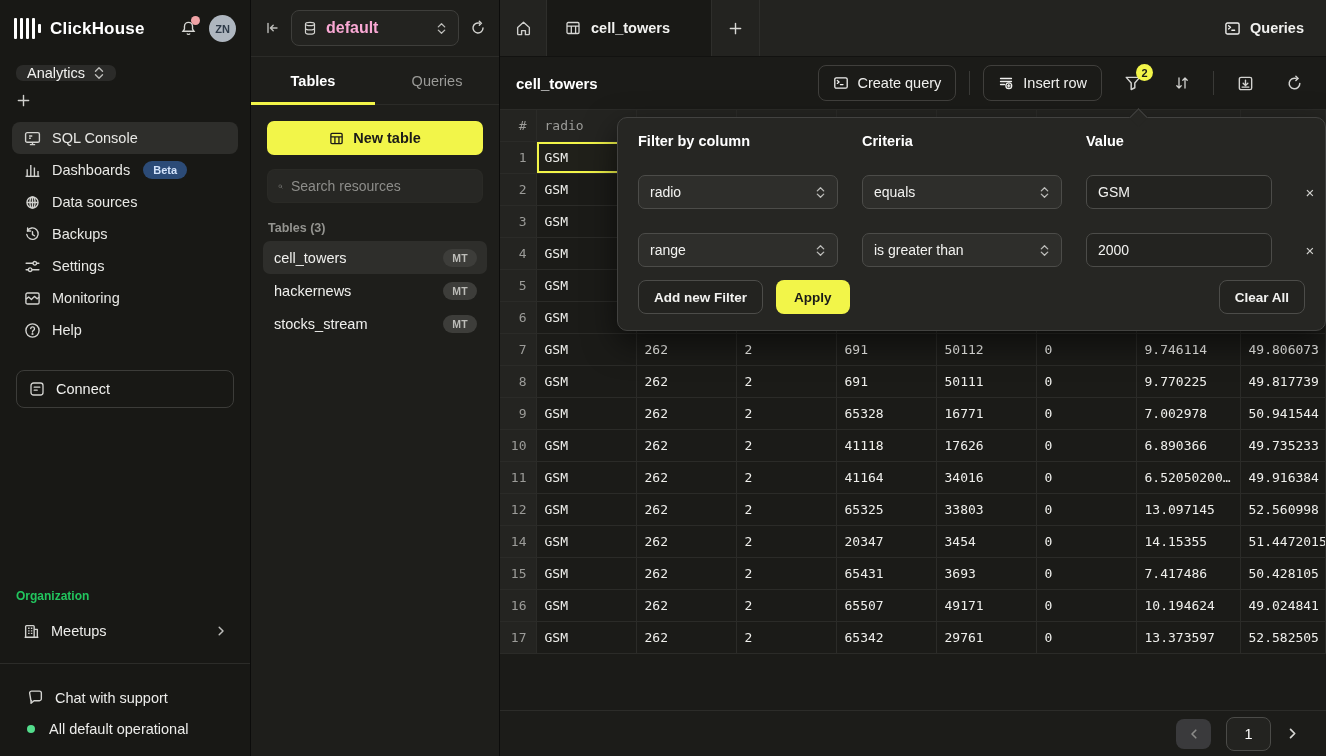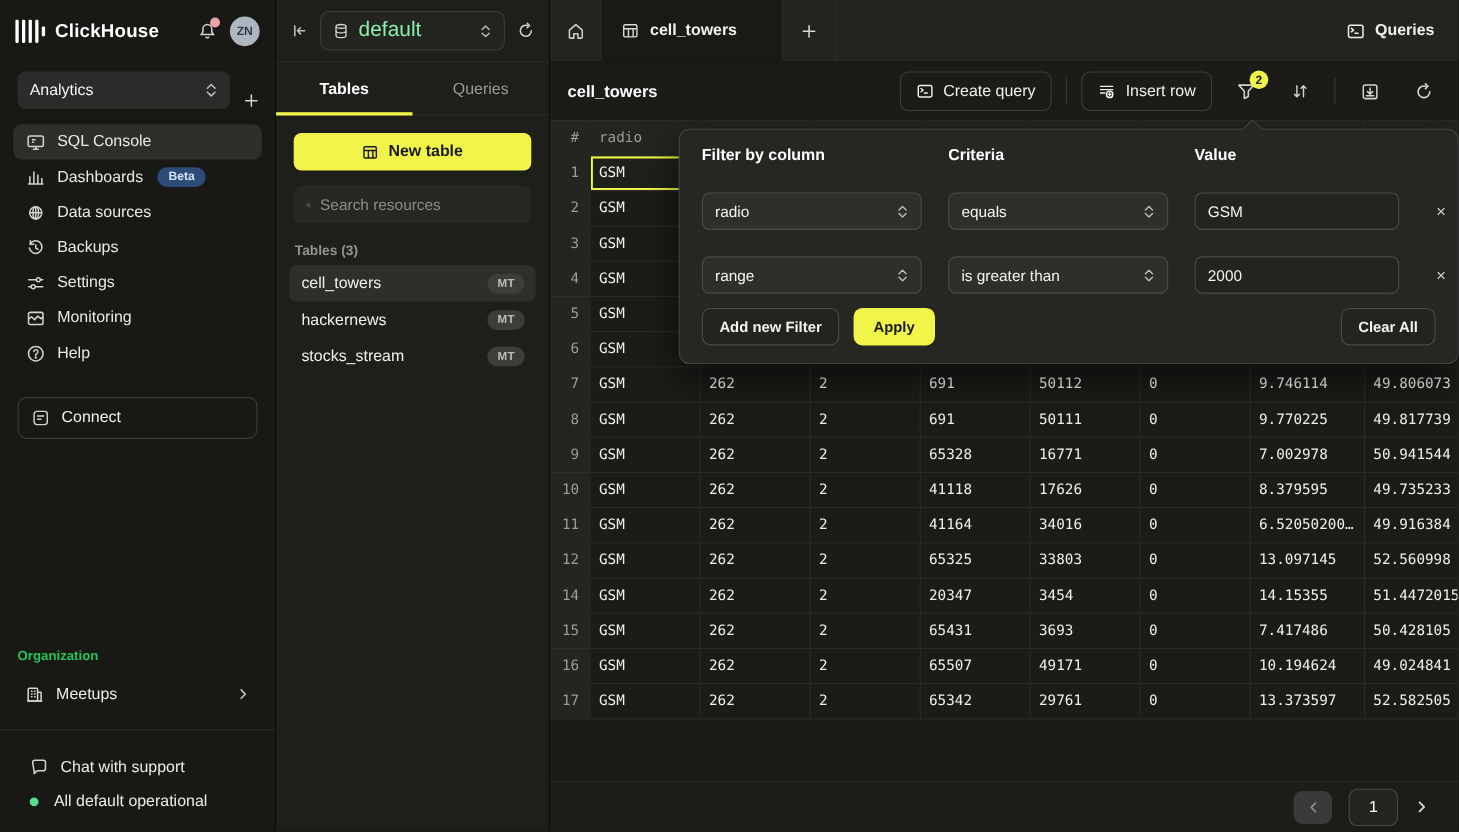--- a/index.html
+++ b/index.html
@@ -15,21 +15,21 @@
   .sidebar { width:250px; background:#181815; display:flex; flex-direction:column; flex-shrink:0; }
   .sb-top { height:57px; display:flex; align-items:center; padding:0 14px; gap:9px; }
   .logo-bars { display:flex; align-items:center; gap:3px; height:24px; }
   .logo-bars i { width:3px; height:21px; background:#fff; border-radius:1px; }
   .logo-bars i.short { height:9px; }
   .brand { font-size:17px; font-weight:700; color:#fff; letter-spacing:.2px; }
   .sb-top .spacer, .flex-spacer { flex:1; }
   .bell-wrap { position:relative; width:24px; height:24px; display:flex; align-items:center; justify-content:center; color:#d6d6d3; }
   .bell-dot { position:absolute; top:-1px; right:0px; width:9px; height:9px; border-radius:50%; background:#f0a3a6; }
   .avatar { width:27px; height:27px; border-radius:50%; background:#aeb6bf; color:#2e3a49; font-size:11px; font-weight:700; display:flex; align-items:center; justify-content:center; }
-  .workspace-row { display:flex; align-items:flex-end; gap:12px; padding:8px 14px 10px 16px; }
+  .workspace-row { display:flex; align-items:flex-start; gap:12px; padding:8px 14px 10px 16px;flex-direction:column; }
   .workspace-select { flex:1; height:34px; background:#2b2b29; border-radius:7px; display:flex; align-items:center; padding:0 11px; gap:8px; cursor:pointer; }
   .workspace-select span { flex:1; font-size:14.5px; color:#f2f2f0; }
   .icon-plain { color:#cfcfcc; display:flex; align-items:center; justify-content:center; }
   .nav { padding:4px 12px; }
   .nav-item { height:32px; display:flex; align-items:center; gap:11px; padding:0 11px; border-radius:8px; color:#e8e8e5; font-size:14.5px; cursor:pointer; }
   .nav-item.active { background:#2e2e2b; }
   .nav-item .nico { width:18px; display:flex; justify-content:center; color:#d3d3d0; }
   .badge-beta { margin-left:2px; background:#2c4b77; color:#d3e3fb; font-size:11px; font-weight:700; padding:3px 10px; border-radius:11px; }
   .connect-btn { margin:20px 16px 0 16px; height:38px; border:1px solid #3c3c39; border-radius:8px; display:flex; align-items:center; gap:11px; padding:0 12px; font-size:14.5px; color:#f0f0ee; cursor:pointer; background:transparent; }
   .sb-bottom { margin-top:auto; padding-bottom:12px; }
@@ -37,21 +37,21 @@
   .meetups { height:36px; margin:0 12px; display:flex; align-items:center; gap:11px; padding:0 11px; border-radius:8px; font-size:14.5px; cursor:pointer; }
   .meetups .chev-r { margin-left:auto; color:#bdbdba; }
   .sb-divider { height:1px; background:#2c2c29; margin:14px 0 18px 0; }
   .foot-item { height:31px; display:flex; align-items:center; gap:11px; padding:0 27px; font-size:14.5px; color:#ececea; cursor:pointer; }
   .status-dot { width:8px; height:8px; border-radius:50%; background:#53dd8c; margin-right:3px; }
 
   
   .explorer { width:250px; background:#1e1e1b; border-left:1px solid #0c0c0b; border-right:1px solid #0c0c0b; flex-shrink:0; display:flex; flex-direction:column; }
   .ex-top { height:57px; border-bottom:1px solid #2b2b28; display:flex; align-items:center; padding:0 13px; gap:11px; }
   .db-select { flex:1; height:36px; border:1px solid #3e3e3b; background:#232320; border-radius:8px; display:flex; align-items:center; gap:9px; padding:0 11px; cursor:pointer; }
-  .db-select span { flex:1; font-size:19px; font-weight:400; color:#86efac; }
+  .db-select span { flex:1; font-size:16px; font-weight:700; color:#f9a8d4; }
   .ex-tabs { height:48px; display:flex; border-bottom:1px solid #2b2b28; position:relative; }
   .ex-tab { flex:1; display:flex; align-items:center; justify-content:center; font-size:14.5px; color:#9a9a97; cursor:pointer; position:relative; }
   .ex-tab.active { color:#ffffff; font-weight:600; }
   .ex-tab.active::after { content:""; position:absolute; left:0; right:0; bottom:-1px; height:3px; background:#f2f549; }
   .ex-body { padding:16px 16px 0 16px; }
   .new-table-btn { width:100%; height:34px; background:#f2f549; border:none; border-radius:7px; display:flex; align-items:center; justify-content:center; gap:9px; font-size:14.5px; font-weight:600; color:#1b1b18; cursor:pointer; font-family:inherit; }
   .search-box { margin-top:14px; height:34px; background:#29292671; border:1px solid #35353233; background:#272724; border-radius:8px; display:flex; align-items:center; gap:8px; padding:0 10px;justify-content:space-between; }
   .search-box input { flex:1; background:transparent; border:none; outline:none; color:#e8e8e5; font-size:14px; font-family:inherit; }
   .search-box input::placeholder { color:#8d8d8a; }
   .list-label { margin:18px 0 6px 0; font-size:12.5px; font-weight:700; color:#93938f; padding-left:1px; }
@@ -529,21 +529,21 @@
               <td>50.941544</td>
             </tr>
             <tr>
               <td class="gutter">10</td>
               <td>GSM</td>
               <td>262</td>
               <td>2</td>
               <td>41118</td>
               <td>17626</td>
               <td>0</td>
-              <td>8.379595</td>
+              <td>6.890366</td>
               <td>49.735233</td>
             </tr>
             <tr>
               <td class="gutter">11</td>
               <td>GSM</td>
               <td>262</td>
               <td>2</td>
               <td>41164</td>
               <td>34016</td>
               <td>0</td>

